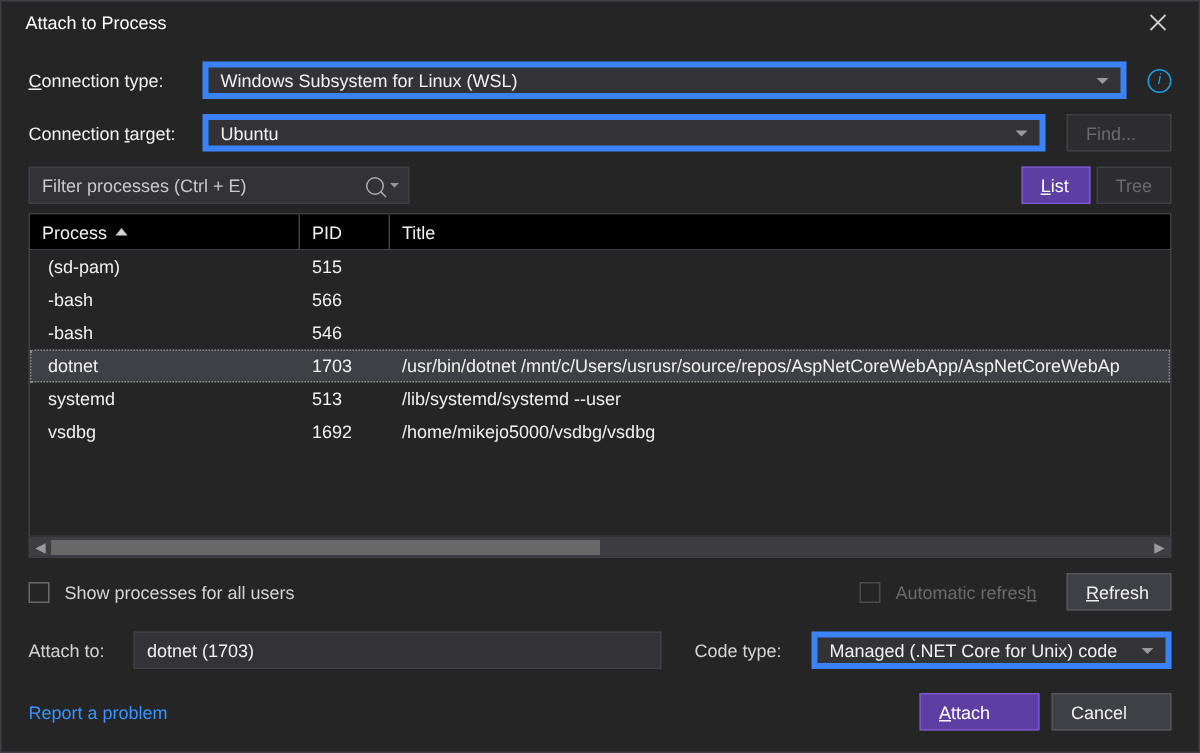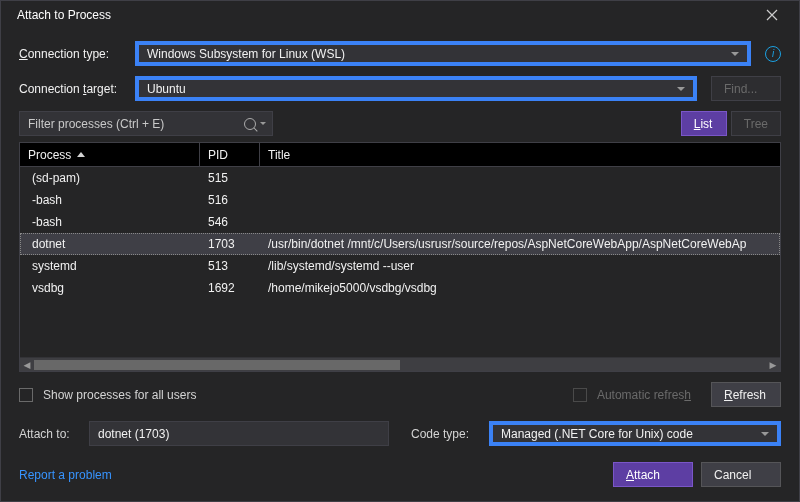--- a/index.html
+++ b/index.html
@@ -225,21 +225,21 @@
     display:inline-block;
   }
   .checkbox.disabled { border-color:#4a4a4a; }
   .muted { color:#6a6a6a; }
 
   .attach-row { display:flex; align-items:center; gap:8px; margin-bottom: 16px;}
   .attach-row .textfield {
     height:25px; background:#333337; border:1px solid #3f3f46;
     padding:0 8px; color:#f1f1f1; display:flex;align-items:center;
   }
-  .attach-to-field { width: 300px; }
+  .attach-to-field { width: 352px; }
   .codetype-label { margin-left: 14px; width: 70px; }
   .codetype-combo { flex:1; }
 
   .footer {
     display:flex; align-items:center;
   }
   .link { color:#3794ff; }
   .footer .buttons { margin-left:auto; display:flex; gap:8px; }
   .footer .btn { min-width: 80px; }
 
@@ -311,21 +311,21 @@
         </div>
       </div>
       <div class="table-body" id="tbody">
           <div class="row">
             <div class="cell col-proc">(sd-pam)</div>
             <div class="cell col-pid">515</div>
             <div class="cell col-title"></div>
           </div>
           <div class="row">
             <div class="cell col-proc">-bash</div>
-            <div class="cell col-pid">516</div>
+            <div class="cell col-pid">566</div>
             <div class="cell col-title"></div>
           </div>
           <div class="row">
             <div class="cell col-proc">-bash</div>
             <div class="cell col-pid">546</div>
             <div class="cell col-title"></div>
           </div>
           <div class="row selected">
             <div class="cell col-proc">dotnet</div>
             <div class="cell col-pid">1703</div>

